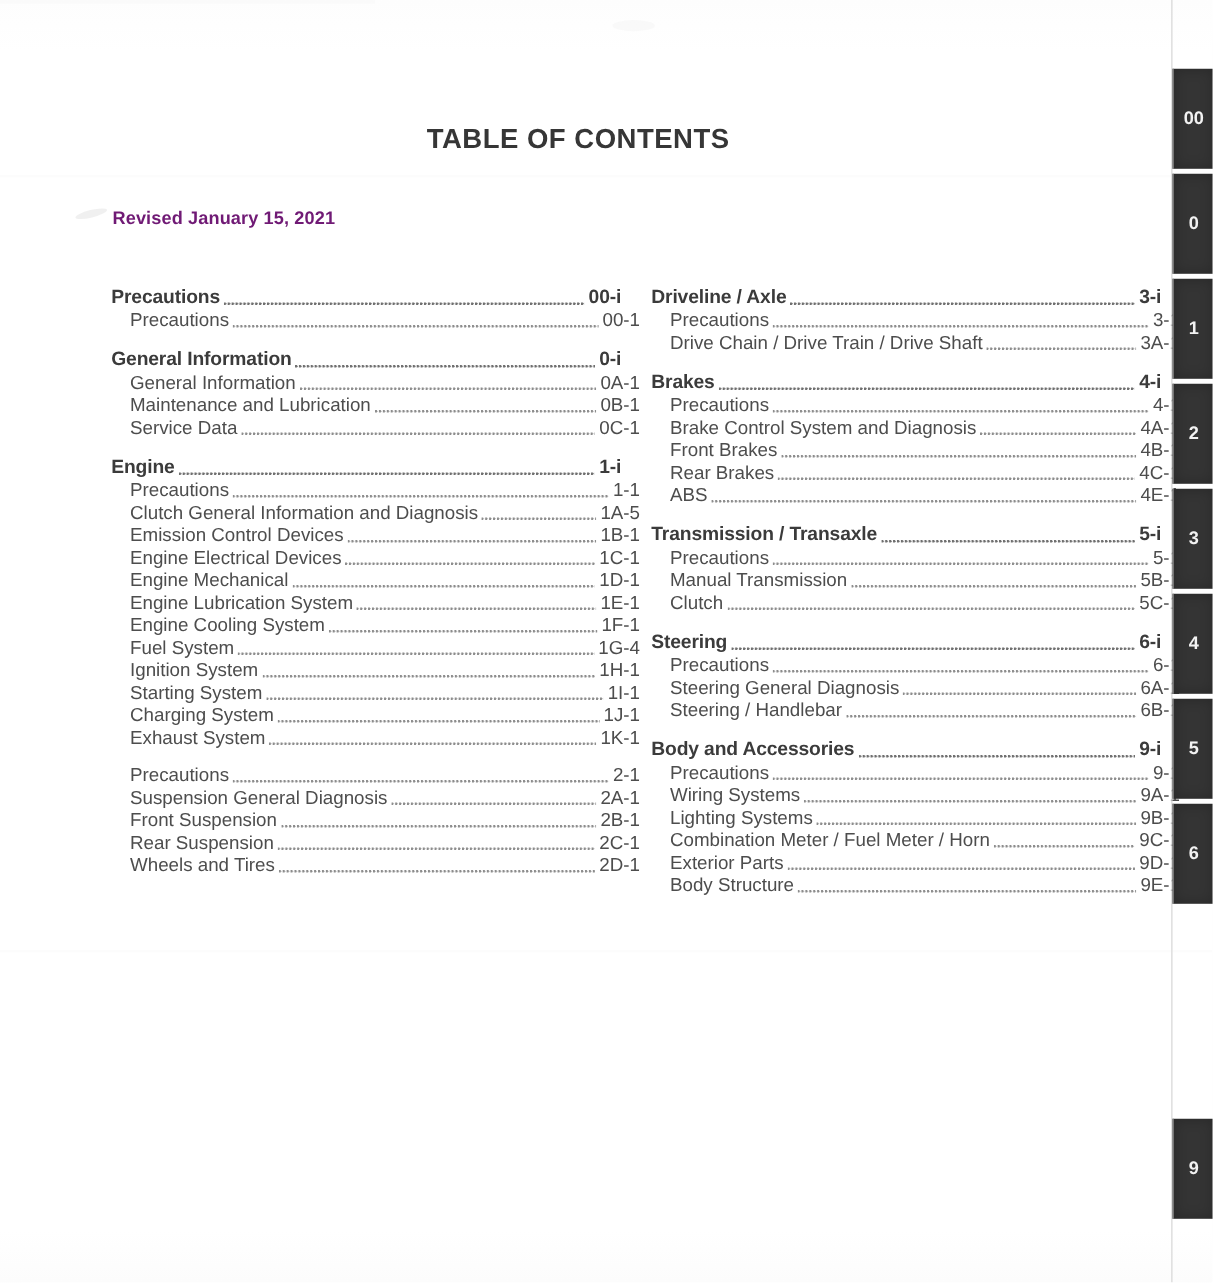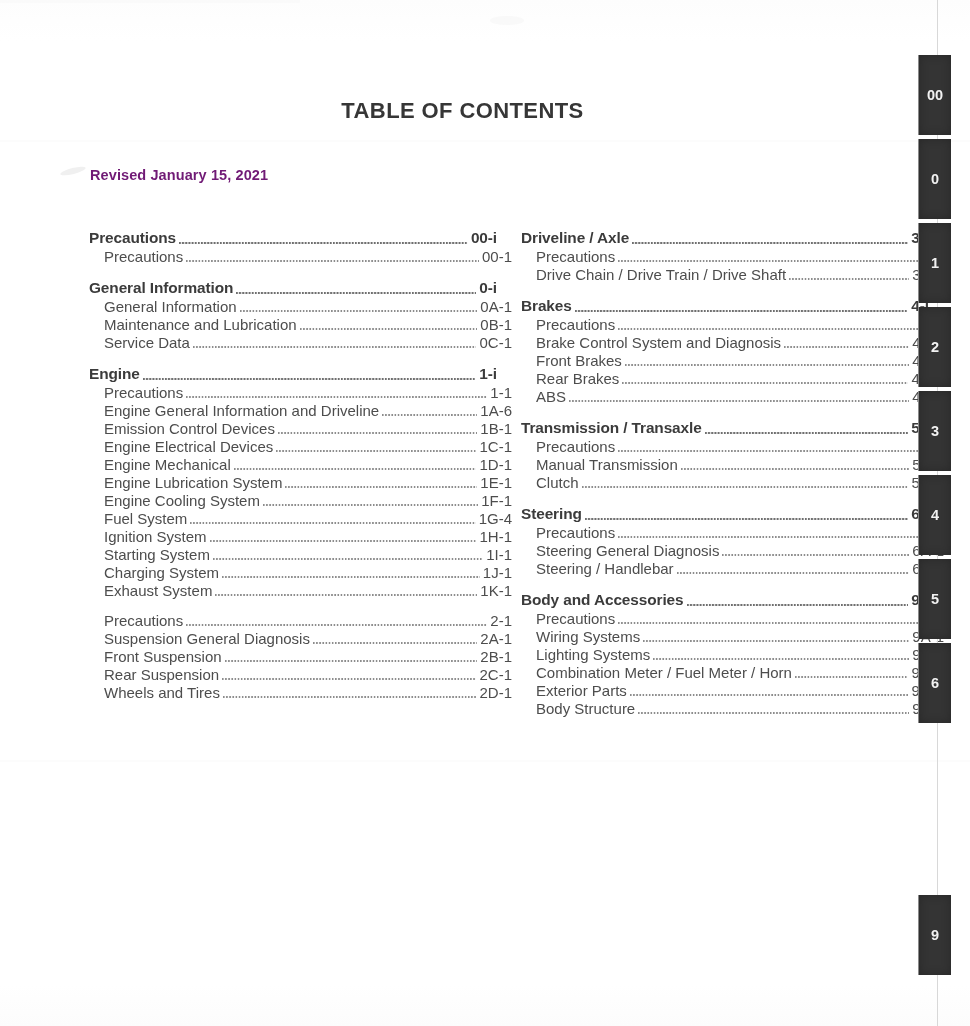--- a/index.html
+++ b/index.html
@@ -151,21 +151,20 @@
   }
 
   
   .tab-rail {
     position: absolute;
     right: 0;
     top: 0;
     width: 32px;
     height: 1026px;
     z-index: 3;
-    padding-left: 20px;
   }
   .index-tab {
     position: absolute;
     left: 0;
     width: 32px;
     background: #343434;
     color: #f2f2f2;
     font-size: 14.5px;
     font-weight: bold;
     display: flex;
@@ -250,23 +249,23 @@
             <span class="label">Engine</span>
             <span class="leader"></span>
             <span class="pageno">1-i</span>
           </div>
           <div class="toc-row entry">
             <span class="label">Precautions</span>
             <span class="leader"></span>
             <span class="pageno">1-1</span>
           </div>
           <div class="toc-row entry">
-            <span class="label">Engine General Information and Driveline</span>
-            <span class="leader"></span>
-            <span class="pageno">1A-6</span>
+            <span class="label">Clutch General Information and Diagnosis</span>
+            <span class="leader"></span>
+            <span class="pageno">1A-5</span>
           </div>
           <div class="toc-row entry">
             <span class="label">Emission Control Devices</span>
             <span class="leader"></span>
             <span class="pageno">1B-1</span>
           </div>
           <div class="toc-row entry">
             <span class="label">Engine Electrical Devices</span>
             <span class="leader"></span>
             <span class="pageno">1C-1</span>

